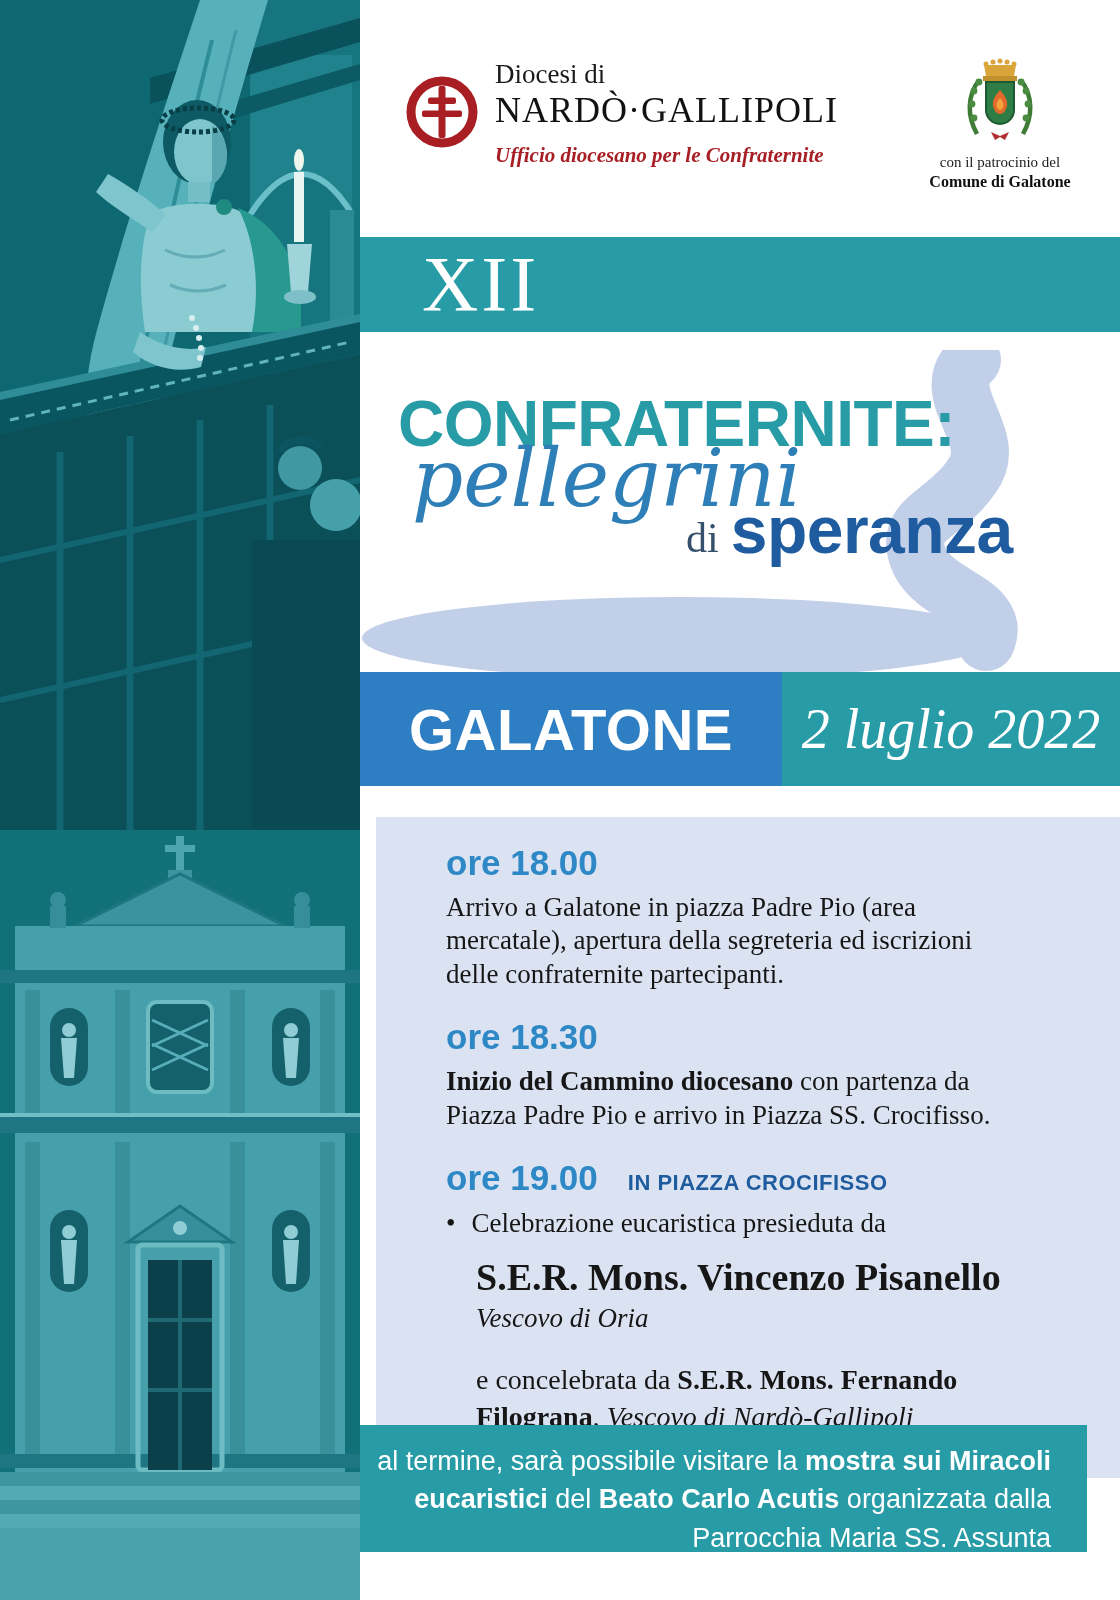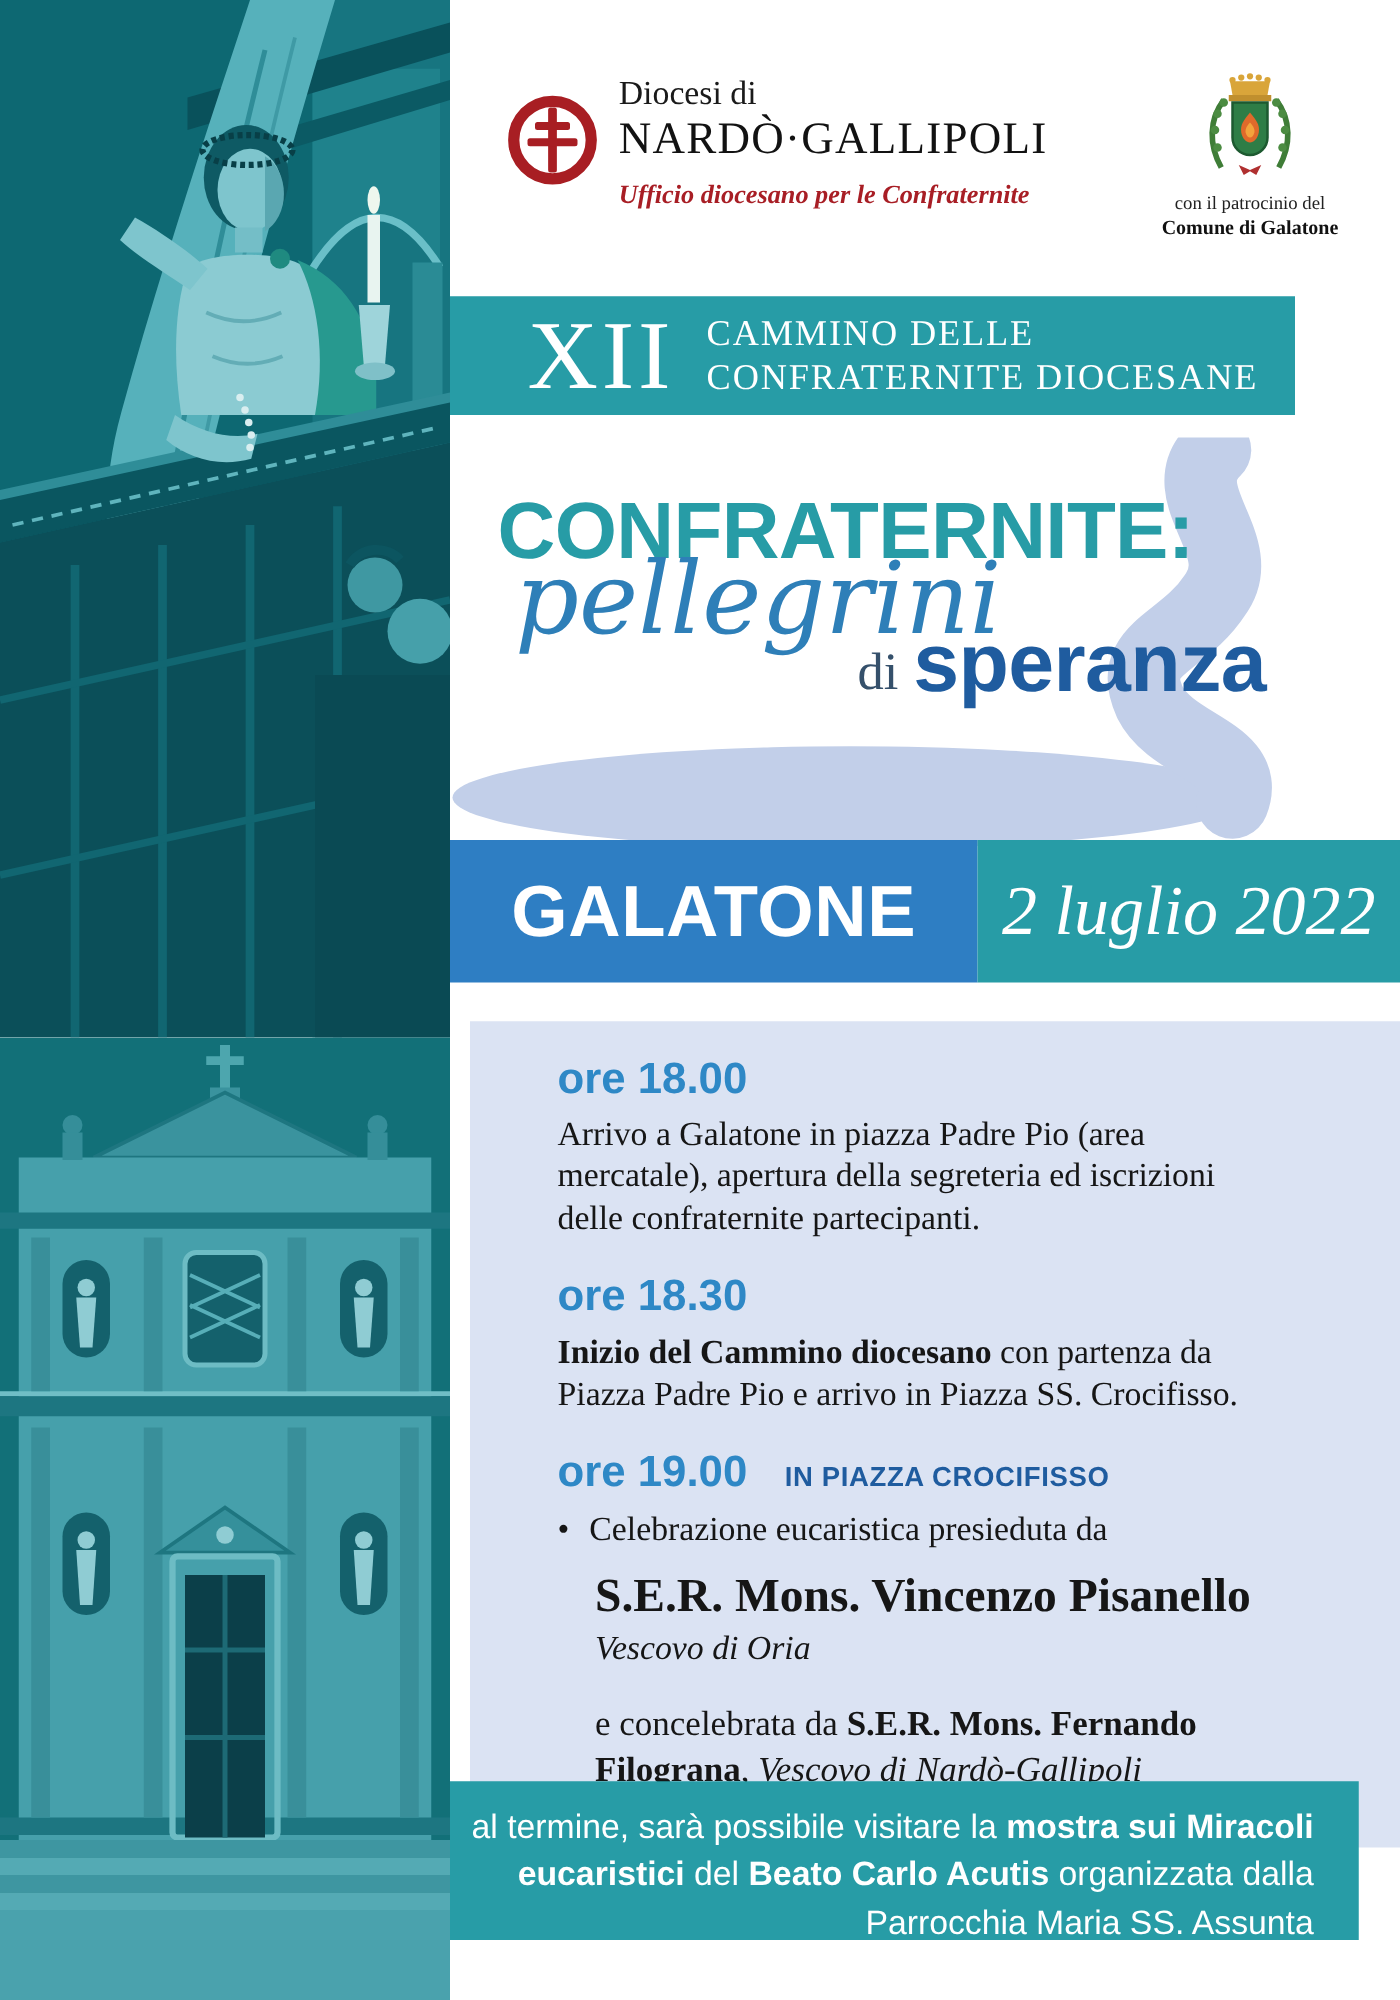--- a/index.html
+++ b/index.html
@@ -21,21 +21,21 @@
   .diocese-small{font-family:"Liberation Serif","DejaVu Serif",serif;font-size:27px;color:#1a1a1a;line-height:1.1;}
   .diocese-name{font-family:"Liberation Serif","DejaVu Serif",serif;font-size:36px;color:#121212;letter-spacing:1px;line-height:1.15;}
   .diocese-office{font-family:"Liberation Serif","DejaVu Serif",serif;font-style:italic;font-weight:bold;
                   font-size:21px;color:var(--red);margin-top:12px;}
   .crest-block{position:absolute;left:545px;top:56px;width:190px;text-align:center;}
   .crest-block svg{display:inline-block;}
   .patron1{font-family:"Liberation Serif","DejaVu Serif",serif;font-size:15px;color:#222;margin-top:6px;}
   .patron2{font-family:"Liberation Serif","DejaVu Serif",serif;font-size:16px;font-weight:bold;color:#111;margin-top:2px;}
 
   
-  .xii-banner{position:absolute;left:0;top:237px;width:676px;height:95px;background:var(--teal);
+  .xii-banner{position:absolute;left:0;top:237px;width:760px;height:95px;background:var(--teal);
               display:flex;align-items:center;padding-left:62px;box-sizing:border-box;color:#fff;}
   .xii-num{font-family:"Liberation Serif","DejaVu Serif",serif;font-size:78px;line-height:0.9;letter-spacing:3px;}
   .xii-lines{margin-left:26px;font-family:"Liberation Serif","DejaVu Serif",serif;font-size:29px;
              letter-spacing:1.5px;line-height:1.2;}
 
   
   .title-block{position:absolute;left:0;top:332px;width:760px;height:308px;}
   .swoosh{position:absolute;left:0;top:18px;width:760px;height:330px;}
   .title1{position:absolute;left:38px;top:55px;font-size:64px;font-weight:800;letter-spacing:-0.5px;color:var(--teal);}
   .title2{position:absolute;left:52px;top:100px;font-family:"DejaVu Serif","Liberation Serif",serif;
@@ -238,24 +238,20 @@
 
           <path d="M28,76 l9,4 l9,-4 l-4,8 l-5,-3 l-5,3 Z" fill="#b03030"></path>
         </svg>
         <div class="patron1">con il patrocinio del</div>
         <div class="patron2">Comune di Galatone</div>
       </div>
     </div>
 
     <div class="xii-banner">
       <div class="xii-num">XII</div>
-      <div class="xii-lines">
-        <div>CAMMINO DELLE</div>
-        <div>CONFRATERNITE DIOCESANE</div>
-      </div>
     </div>
 
     <div class="title-block">
       <svg class="swoosh" viewBox="0 0 760 330">
         <ellipse cx="320" cy="288" rx="318" ry="41" fill="#c2cfe9"></ellipse>
         <path d="M612,10 C575,45 642,86 612,126 C586,166 540,168 560,212 C578,248 642,252 626,292" stroke="#c2cfe9" stroke-width="58" fill="none" stroke-linecap="round"></path>
       </svg>
       <div class="title1">CONFRATERNITE:</div>
       <div class="title2">pellegrini</div>
       <div class="title3">

